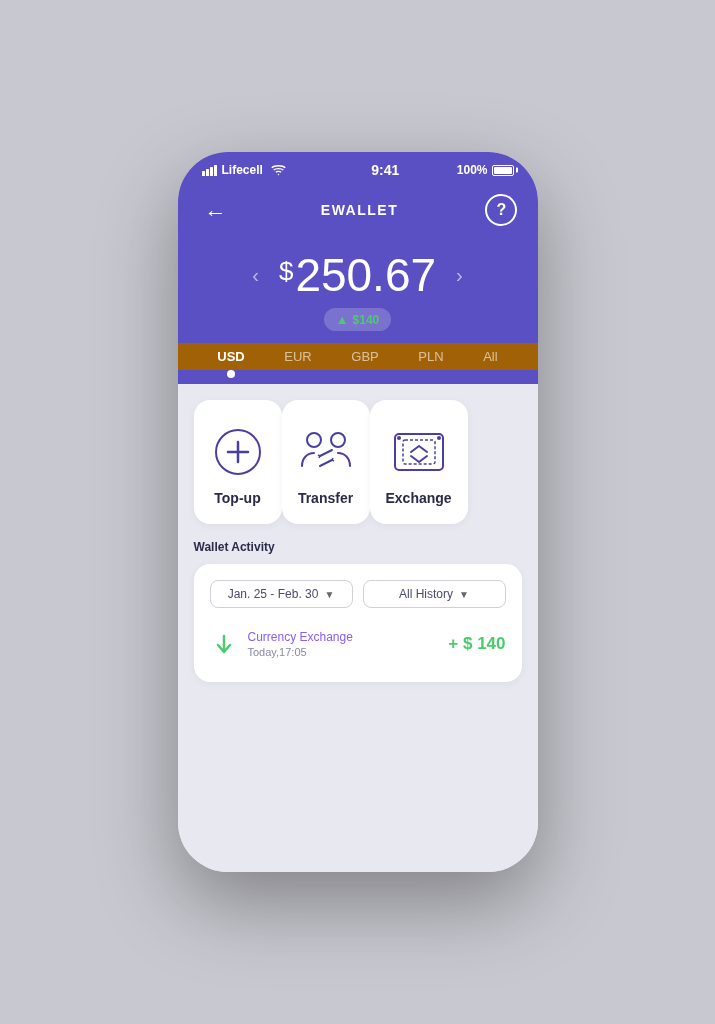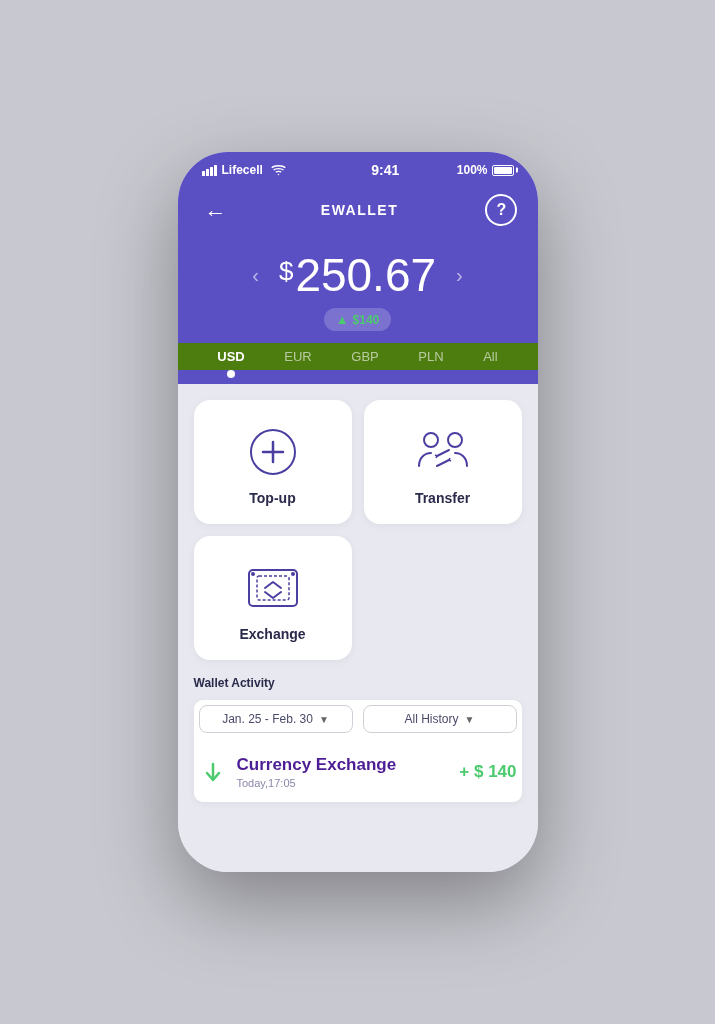--- a/index.html
+++ b/index.html
@@ -147,21 +147,21 @@
       border-radius: 20px;
       margin: 6px 0 12px;
       display: flex;
       align-items: center;
       gap: 4px;
     }
     .badge-arrow { color: #4cca6e; font-size: 13px; }
 
     
     .currency-tabs {
-      background: #4d7c0f;
+      background: #a16207;
       display: flex;
       justify-content: space-around;
       padding: 0 20px;
       border-bottom: none;
       align-items: center;
     }
     .currency-tab {
       color: rgba(255,255,255,0.6);
       font-size: 13px;
       font-weight: 500;
@@ -193,22 +193,21 @@
     .main-content {
       background: #e8e8f0;
       flex: 1;
       overflow-y: auto;
       border-radius: 0;
     }
 
     
     .action-grid {
       display: grid;
-      grid-template-columns: 1fr 1fr;
-      gap: 12px;
+      grid-template-columns: 1fr 1fr 1fr 1fr;
       padding: 16px 16px 8px;
     }
     .action-card {
       background: white;
       border-radius: 16px;
       display: flex;
       flex-direction: column;
       align-items: center;
       justify-content: center;
       padding: 24px 16px 18px;
@@ -241,22 +240,22 @@
       padding: 8px 16px 0;
     }
     .wallet-activity-title {
       font-size: 12px;
       font-weight: 700;
       color: #2a2a4a;
       margin-bottom: 10px;
     }
     .activity-card {
       background: white;
-      border-radius: 9px;
-      padding: 5px;
+      border-radius: 16px;
+      padding: 16px;
       box-shadow: 0 2px 8px rgba(0,0,0,0.05);
     }
     .activity-filters {
       display: flex;
       gap: 10px;
       margin-bottom: 14px;
     }
     .filter-btn {
       border: 1.5px solid #d0d0d8;
       border-radius: 8px;
@@ -282,23 +281,23 @@
     .activity-arrow-down {
       width: 28px;
       height: 28px;
       display: flex;
       align-items: center;
       justify-content: center;
       flex-shrink: 0;
     }
     .activity-info { flex: 1; }
     .activity-name {
-      font-size: 17px;
-      font-weight: 700;
-      color: #4c1d95;
+      font-size: 12px;
+      font-weight: 400;
+      color: #8b5cf6;
     }
     .activity-time {
       font-size: 11px;
       color: #8888aa;
       margin-top: 2px;
     }
     .activity-amount {
       font-size: 17px;
       font-weight: 700;
       color: #4cca6e;

